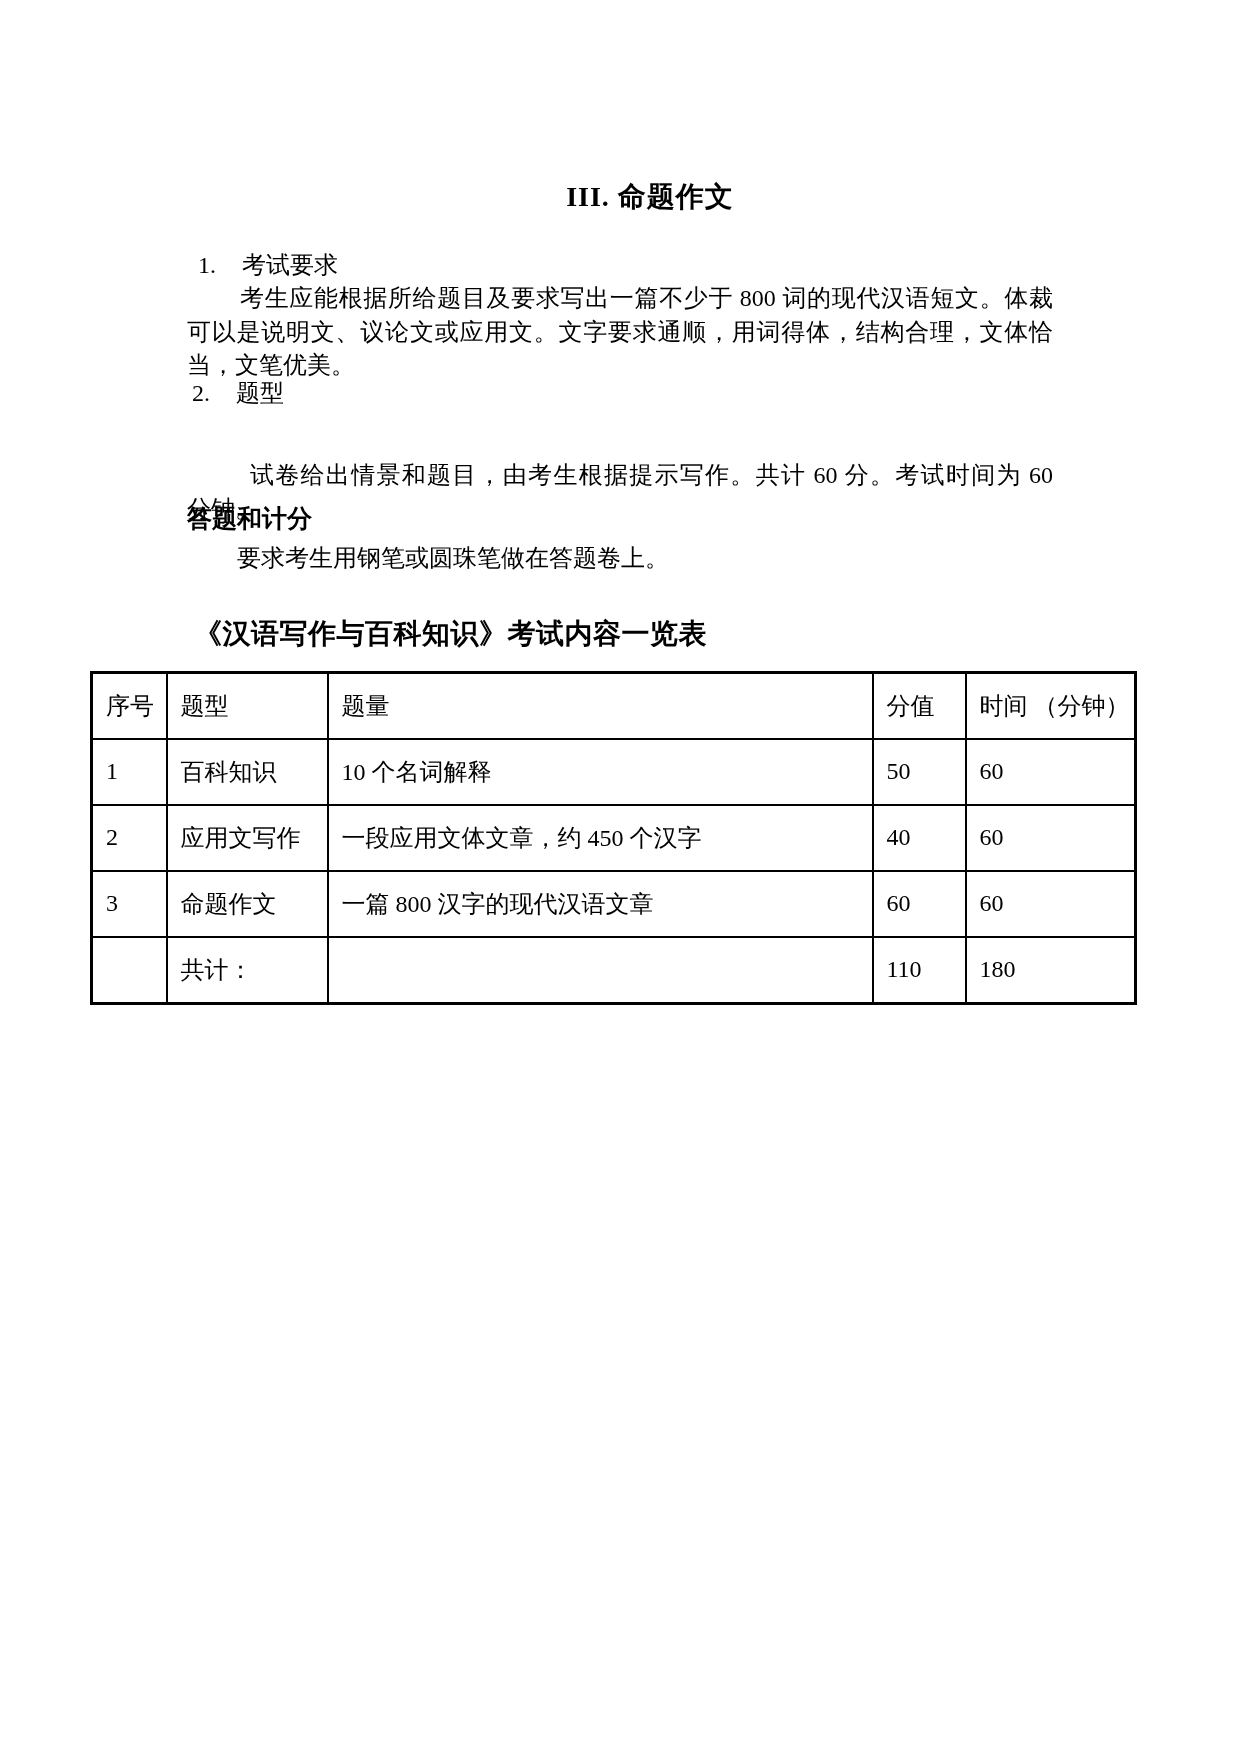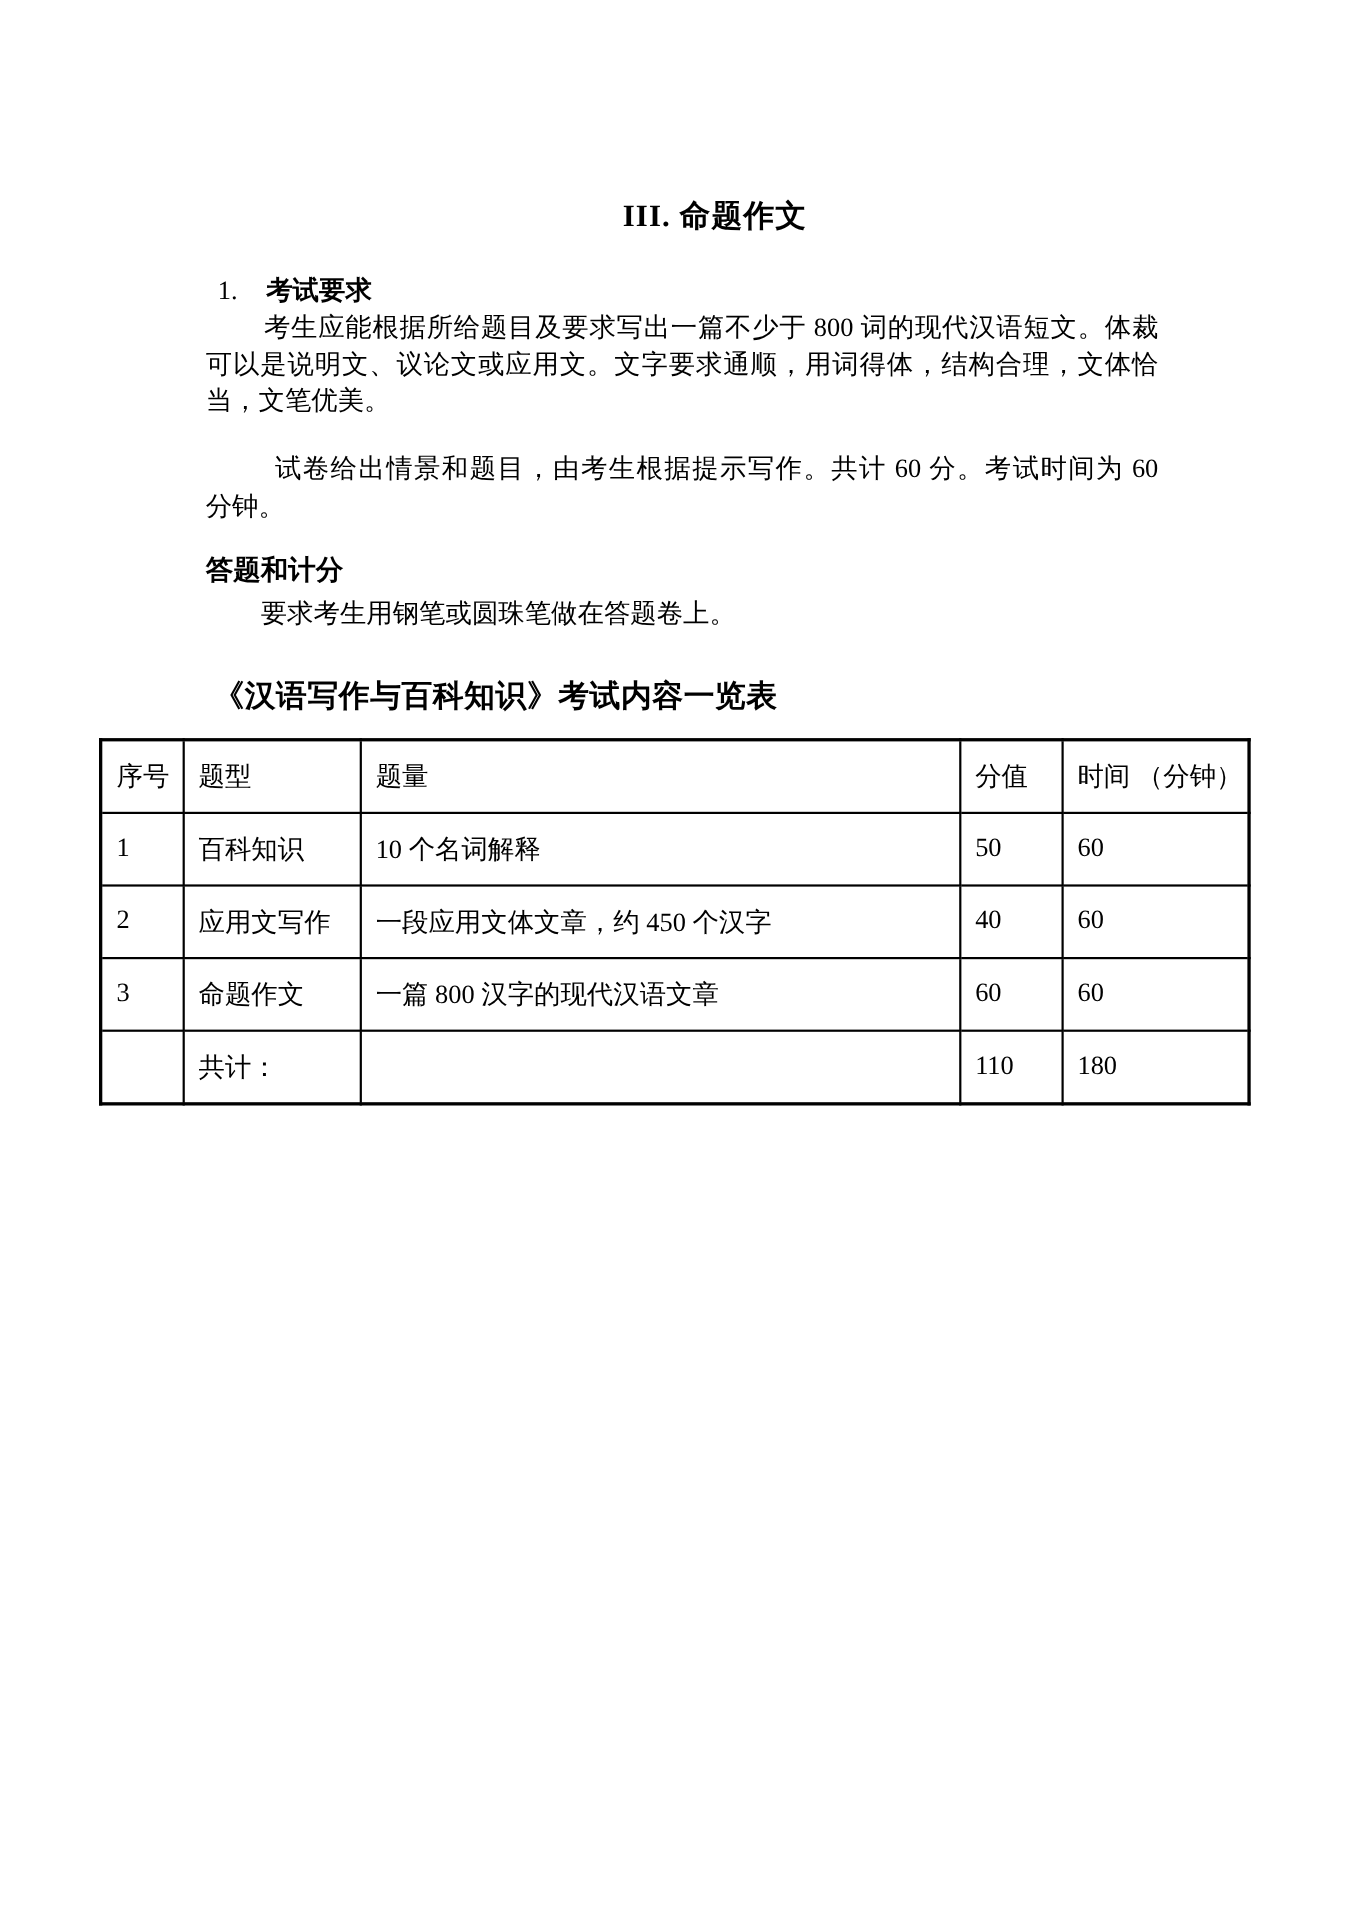--- a/index.html
+++ b/index.html
@@ -23,30 +23,30 @@
     line-height: 34px;
     letter-spacing: 1px;
   }
   .list-line {
     position: absolute;
     left: 187px; width: 866px;
     font-size: 24px; line-height: 28px;
   }
   .li-num { margin-left: 11px; }
   .li-num.n2 { margin-left: 5px; }
-  .li-head { margin-left: 26px; font-weight: bold; }
+  .li-head { margin-left: 26px; }
   .para {
     position: absolute;
     left: 187px; width: 866px;
     font-size: 24px; line-height: 33.5px;
   }
   .tl { width: 866px; }
   .just { text-align: justify; text-align-last: justify; }
   .indent1 { text-indent: 53px; }
-  .indent2 { text-indent: 63px; }
+  .indent2 { text-indent: 63px; margin-top: 48px; }
   .indent3 { text-indent: 50px; }
   .sub-heading {
     position: absolute;
     left: 187px;
     font-size: 25px; font-weight: bold; line-height: 30px; text-align: right;
   }
   .table-title {
     position: absolute;
     left: 194px; top: 616px;
     font-size: 28px; font-weight: bold; line-height: 36px;
@@ -78,20 +78,21 @@
   <div class="doc-title">III. 命题作文</div>
 
   <div class="list-line" style="top:251px"><span class="li-num">1.</span><span class="li-head">考试要求</span></div>
 
   <div class="para" style="top:282px">
     <div class="tl indent1 just">考生应能根据所给题目及要求写出一篇不少于 800 词的现代汉语短文。体裁</div>
     <div class="tl just">可以是说明文、议论文或应用文。文字要求通顺，用词得体，结构合理，文体恰</div>
     <div class="tl">当，文笔优美。</div>
   </div>
 
+  <div class="list-line" style="top:379px"><span class="li-num n2">2.</span><span class="li-head">题型</span></div>
 
   <div class="para" style="top:411px">
     <div class="tl indent2 just">试卷给出情景和题目，由考生根据提示写作。共计 60 分。考试时间为 60</div>
     <div class="tl">分钟。</div>
   </div>
 
   <div class="sub-heading" style="top:504px">答题和计分</div>
 
   <div class="para" style="top:542px">
     <div class="tl indent3">要求考生用钢笔或圆珠笔做在答题卷上。</div>

